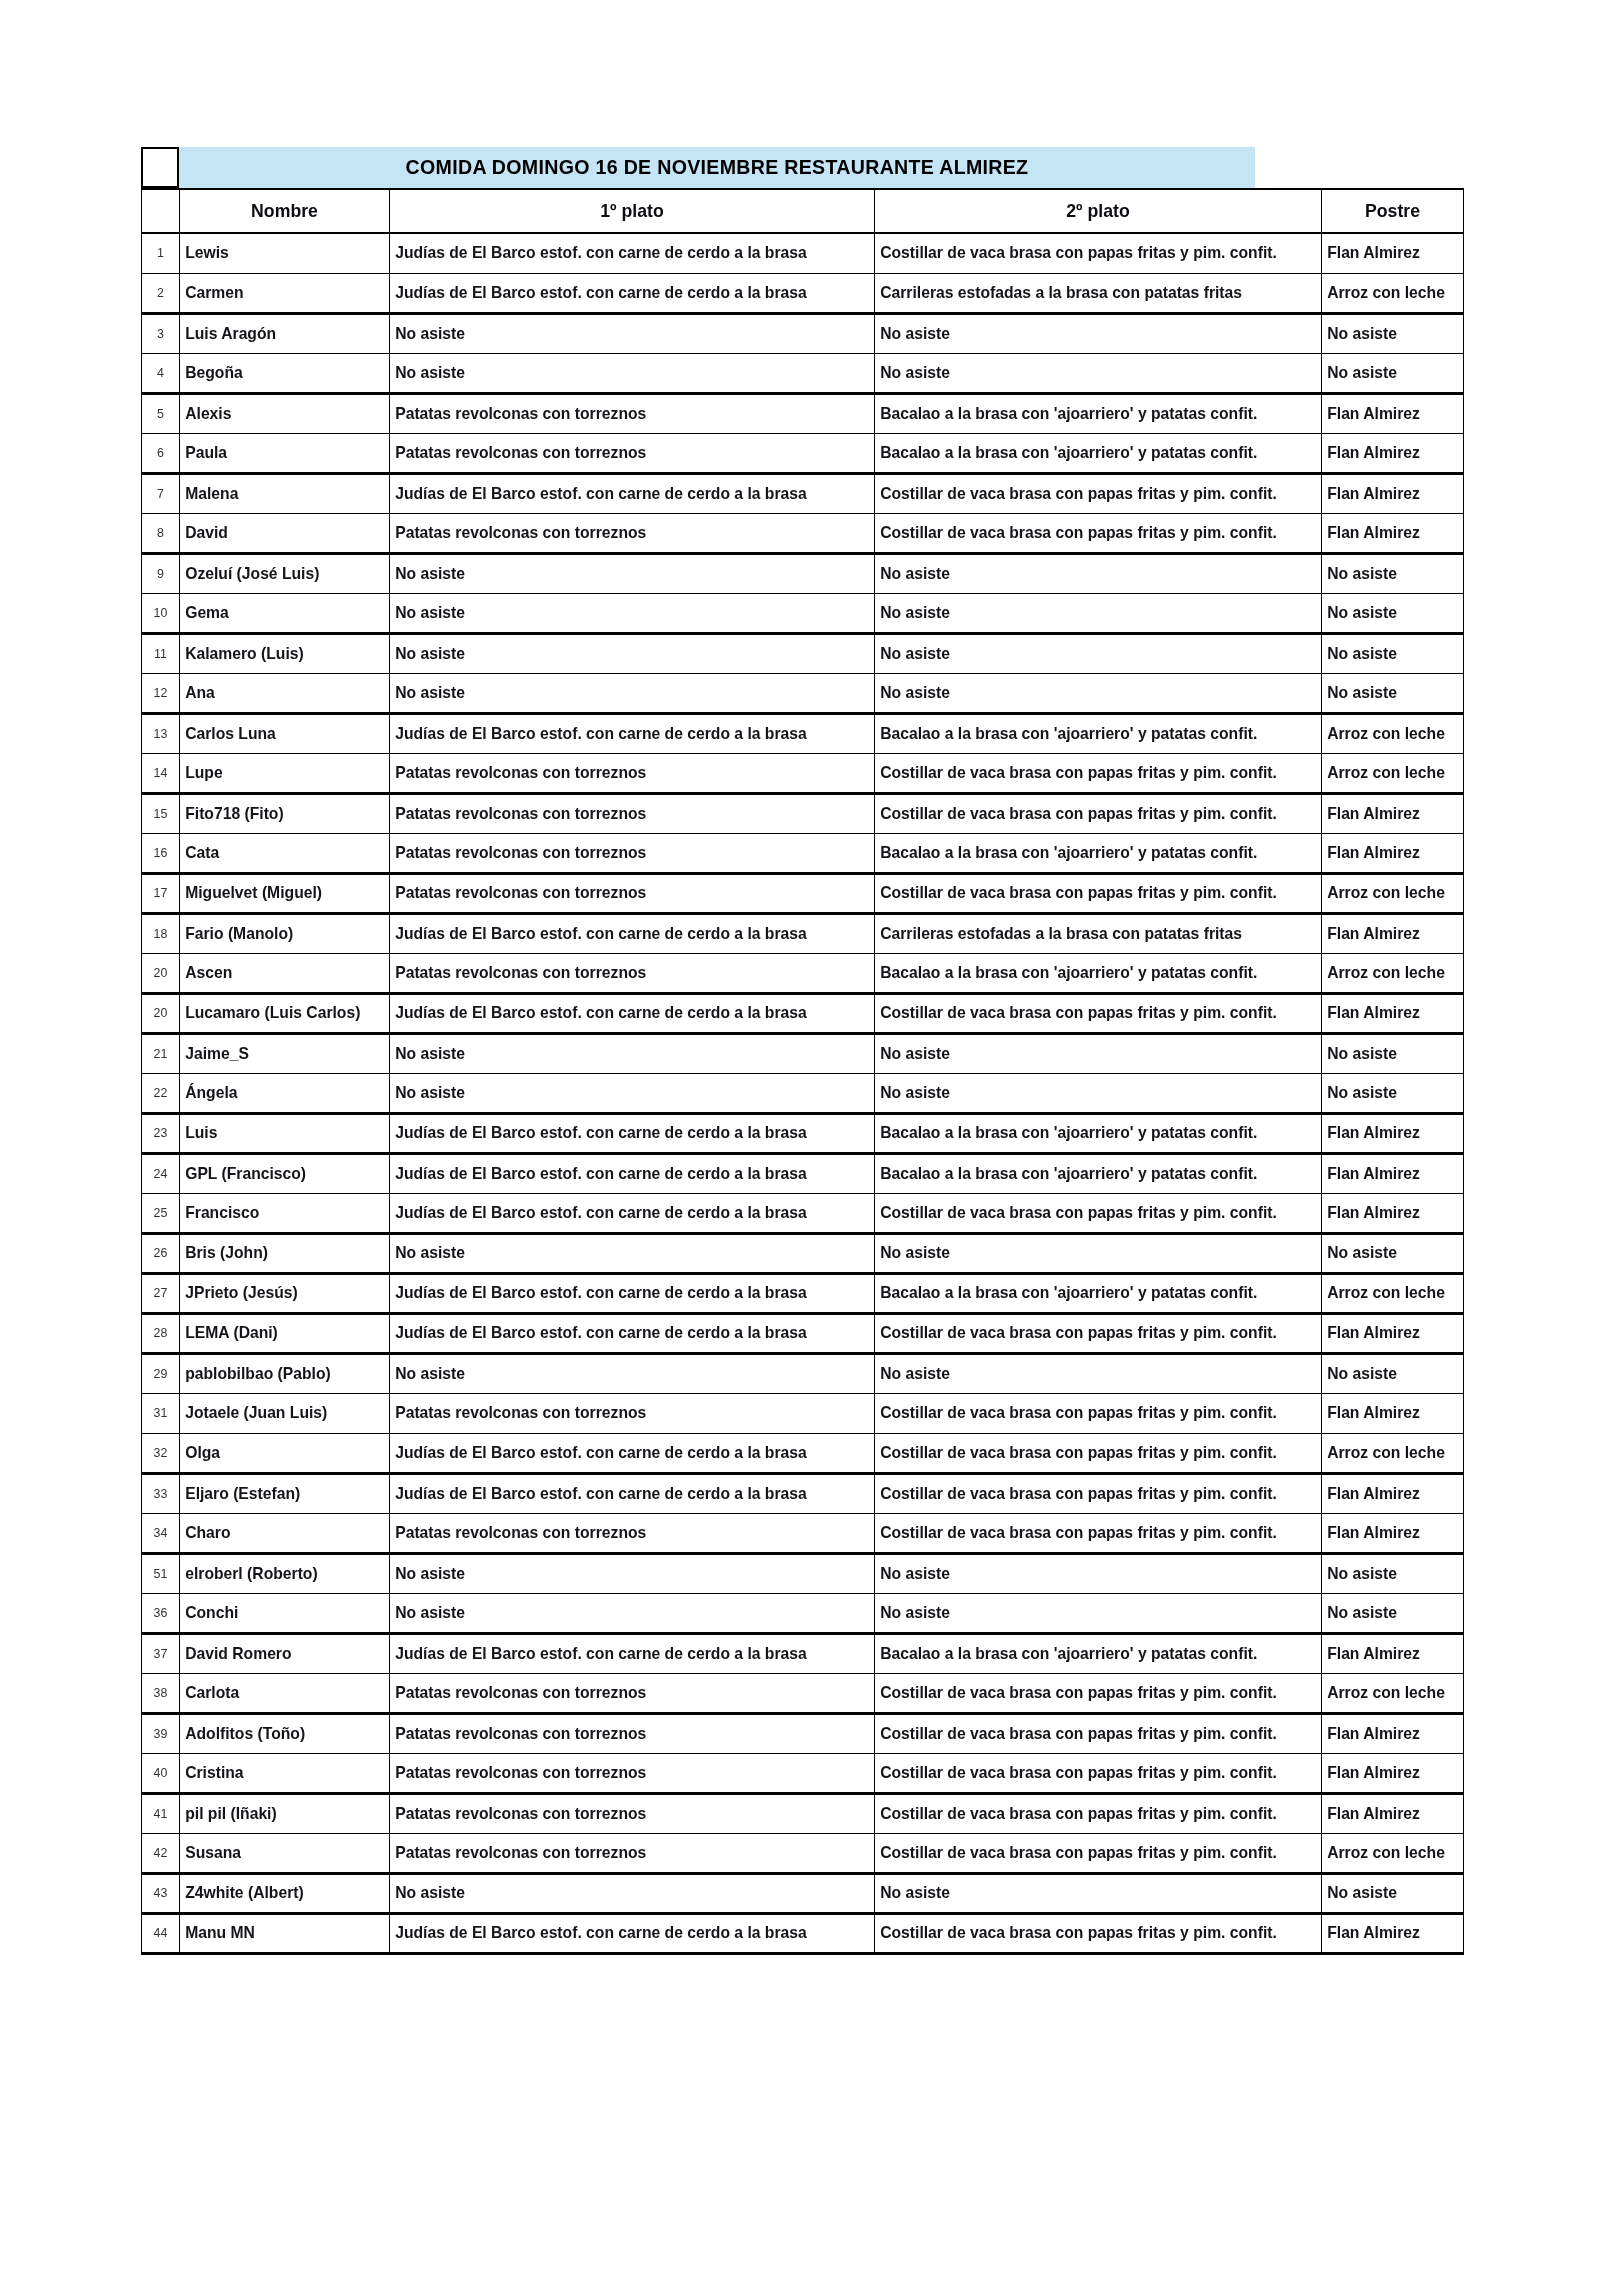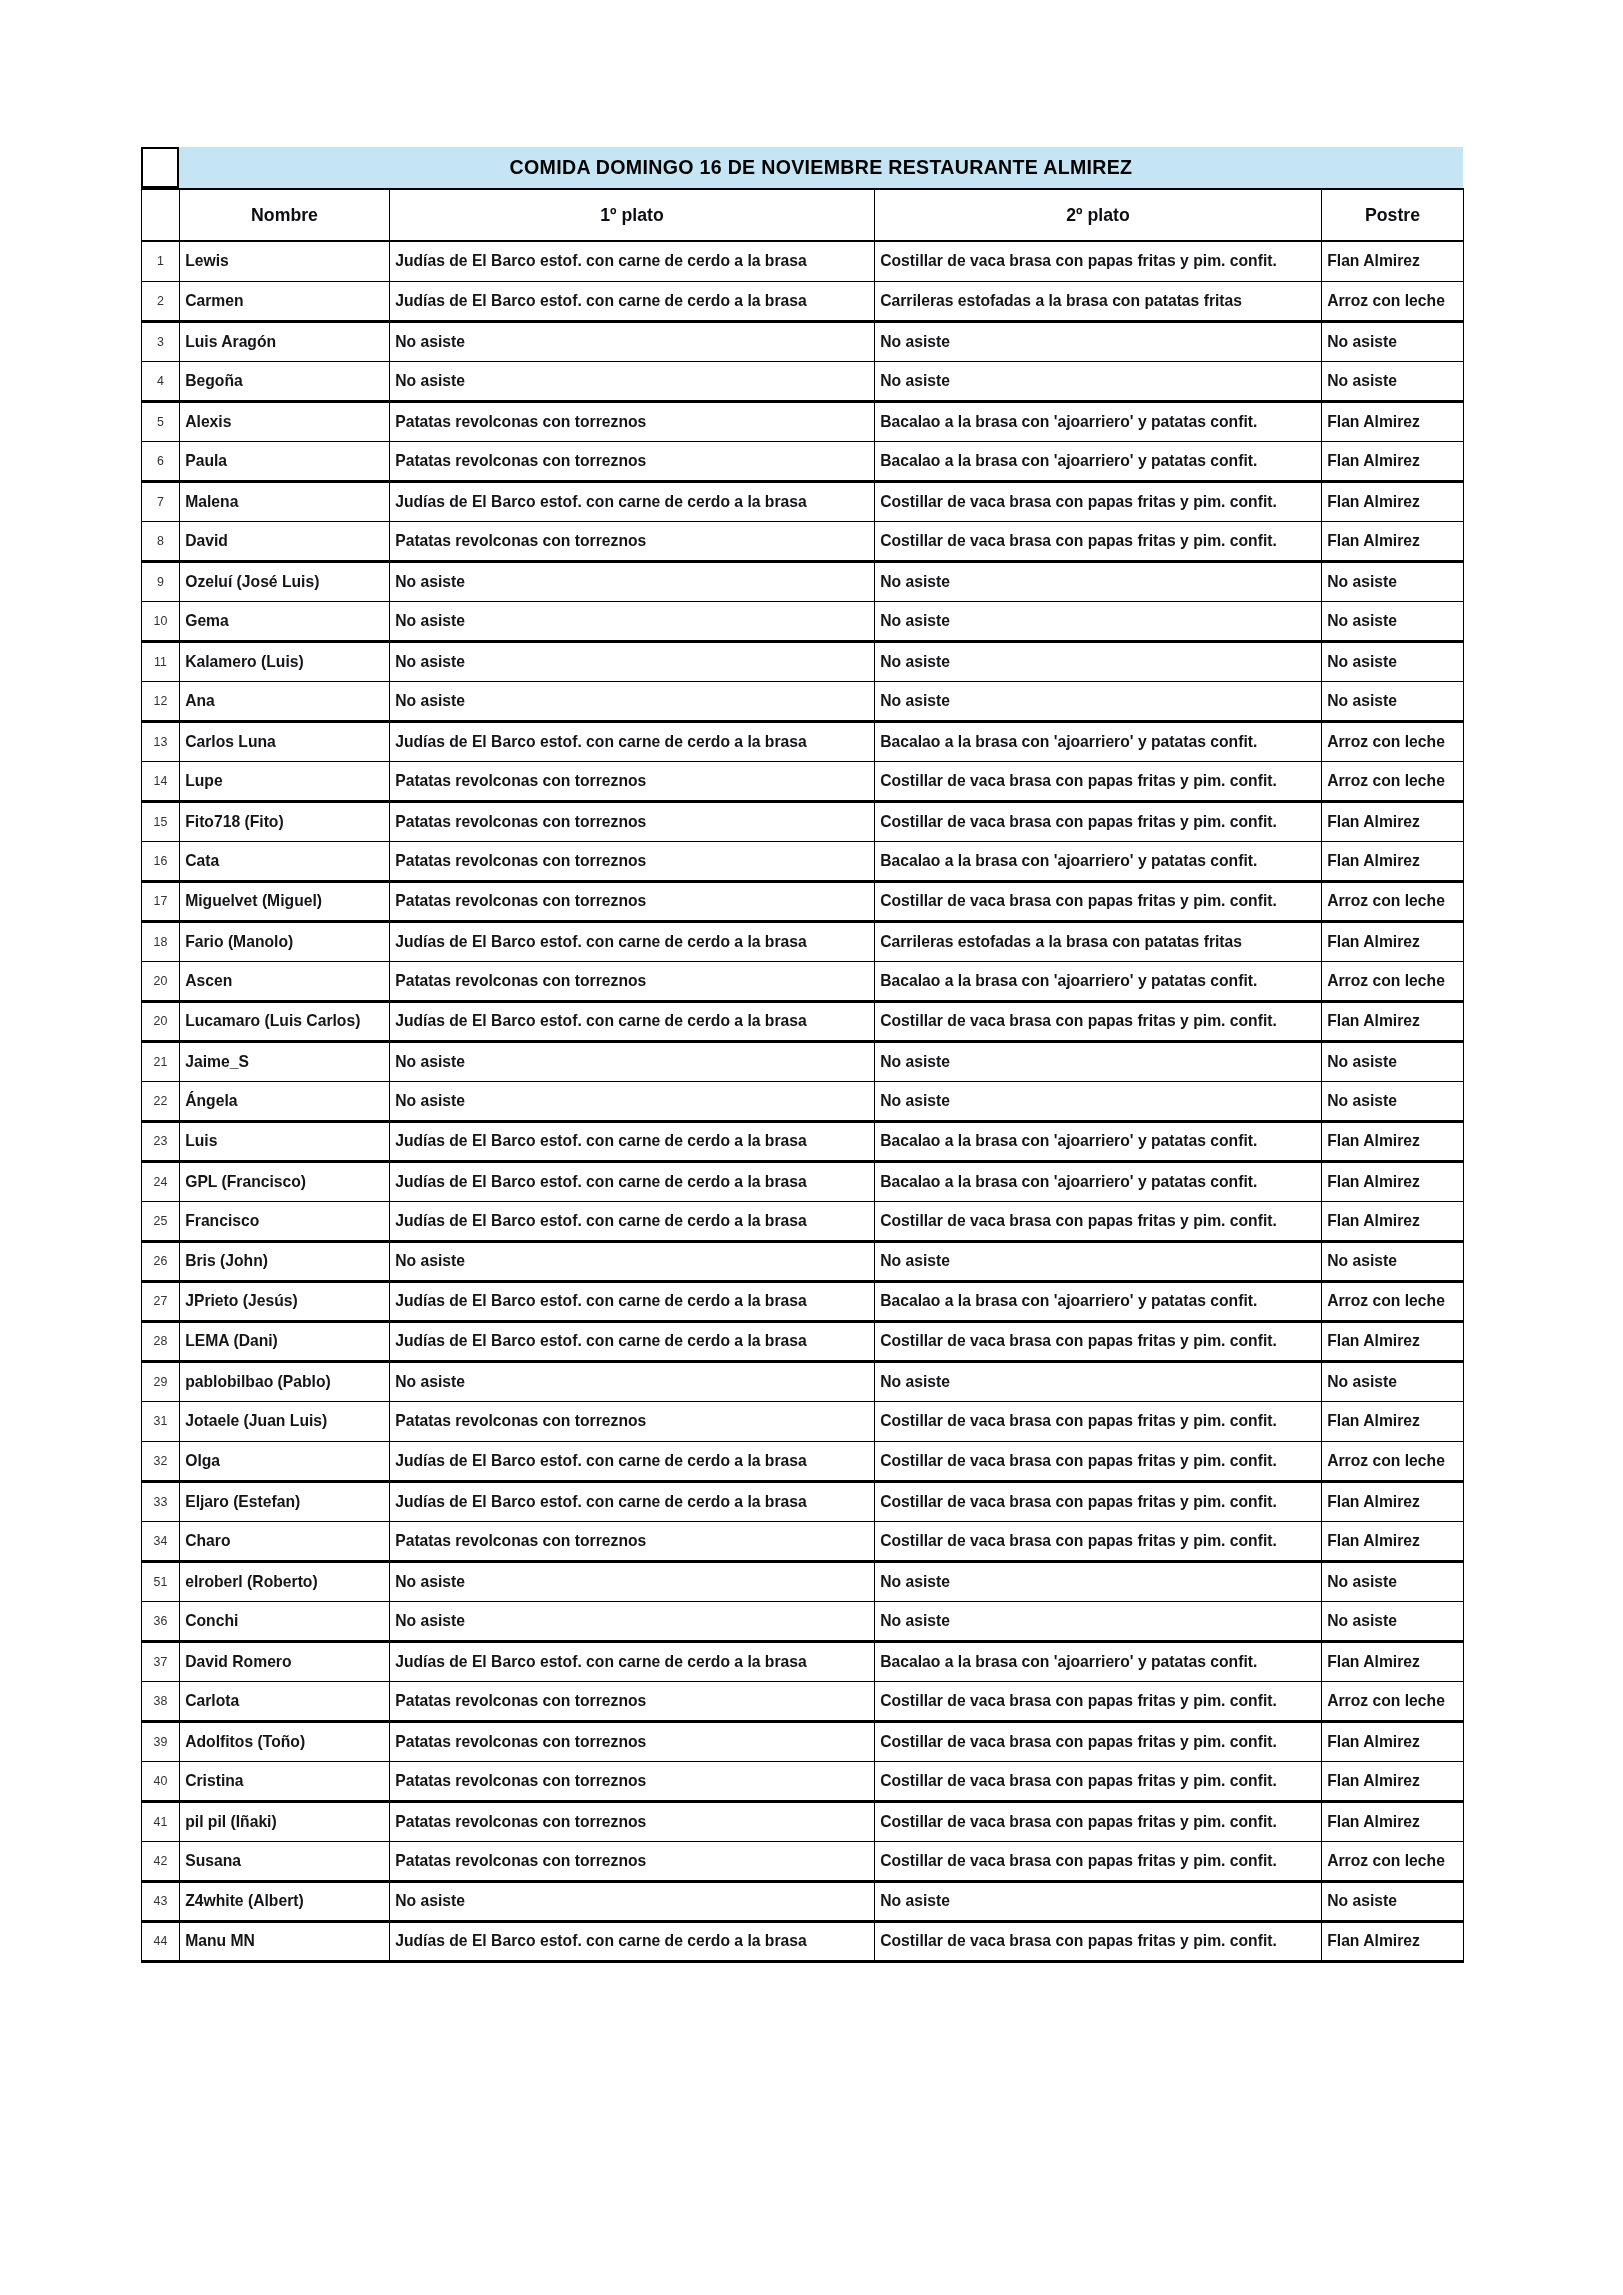--- a/index.html
+++ b/index.html
@@ -24,21 +24,21 @@
     height: 41px;
     box-sizing: border-box;
     border: 2px solid #000;
     background: #ffffff;
   }
   
   .title-band {
     position: absolute;
     left: 179px;
     top: 147px;
-    width: 1284px;
+    width: 1076px;
     height: 41px;
     box-sizing: border-box;
     display: flex;
     align-items: center;
     justify-content: center;
     font-weight: bold;
     font-size: 19.6px;
     letter-spacing: 0.3px;
     color: #000;
   }
@@ -58,21 +58,21 @@
 
   .menu-table th,
   .menu-table td {
     border: 1.3px solid #000;
     box-sizing: border-box;
     padding: 0 5.2px;
     vertical-align: middle;
     overflow: hidden;
     white-space: nowrap;
   }
-  .menu-table thead tr { height: 52px; }
+  .menu-table thead tr { height: 44px; }
   .menu-table tbody tr { height: 40px; }
 
   .menu-table thead th {
     border-top-width: 2px;
     border-bottom-width: 2.6px;
     font-weight: bold;
     font-size: 17.7px;
     text-align: center;
     color: #0d0d12;
     background: #ffffff;

